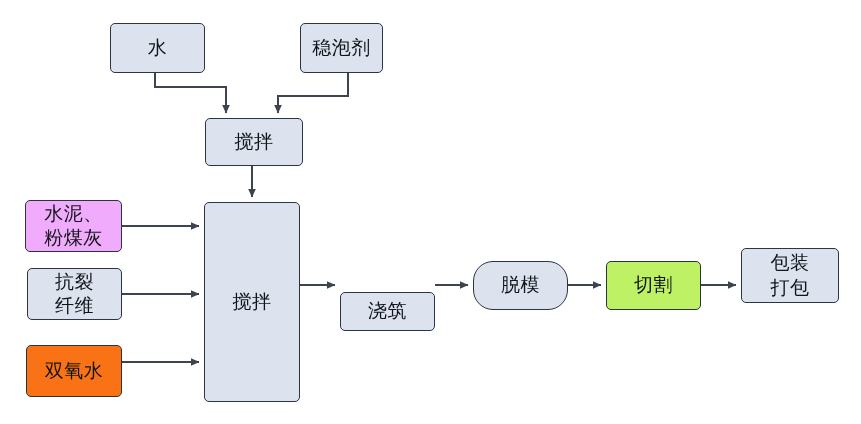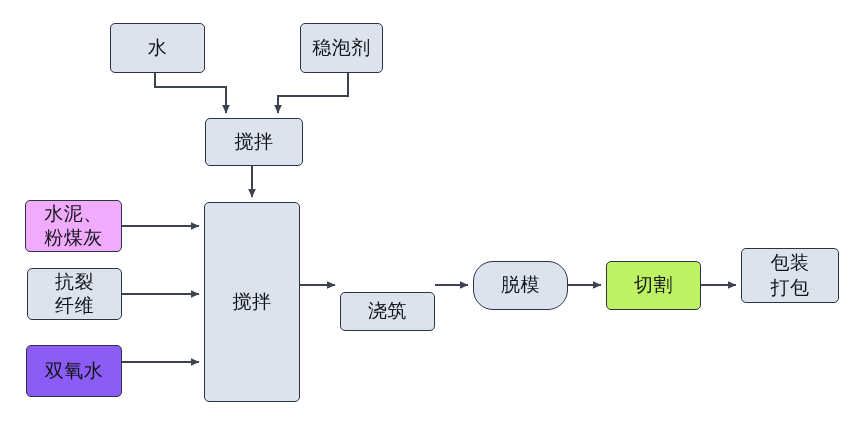--- a/index.html
+++ b/index.html
@@ -66,21 +66,21 @@
     </g>
   </svg>
 
   <div class="node" style="left: 110px; top: 23px; width: 95px; height: 50px; background: rgb(220, 227, 239); border-color: rgb(43, 52, 66); color: rgb(17, 20, 24);">水</div>
   <div class="node" style="left: 300px; top: 23px; width: 83px; height: 50px; background: rgb(220, 227, 239); border-color: rgb(43, 52, 66); color: rgb(17, 20, 24);">稳泡剂</div>
   <div class="node" style="left: 205px; top: 118px; width: 98px; height: 48px; background: rgb(220, 227, 239); border-color: rgb(43, 52, 66); color: rgb(17, 20, 24);">搅拌</div>
   <div class="node" style="left: 25px; top: 200px; width: 97px; height: 52px; background: #f0abfc; border-color: rgb(43, 52, 66); color: rgb(17, 20, 24);">水泥、
 粉煤灰</div>
   <div class="node" style="left: 27px; top: 268px; width: 95px; height: 52px; background: rgb(220, 227, 239); border-color: rgb(43, 52, 66); color: rgb(17, 20, 24);">抗裂
 纤维</div>
-  <div class="node" style="left: 26px; top: 345px; width: 96px; height: 52px; background: #8b5cf6; border-color: rgb(43, 52, 66); color: rgb(17, 20, 24); text-align: right;">双氧水</div>
+  <div class="node" style="left: 26px; top: 345px; width: 96px; height: 52px; background: #f97316; border-color: rgb(43, 52, 66); color: rgb(17, 20, 24); text-align: right;">双氧水</div>
   <div class="node" style="left: 204px; top: 202px; width: 96px; height: 200px; background: rgb(220, 227, 239); border-color: rgb(43, 52, 66); color: rgb(17, 20, 24);">搅拌</div>
   <div class="node" style="left: 340px; top: 261px; width: 95px; height: 39px; background: rgb(220, 227, 239); border-color: rgb(43, 52, 66); color: rgb(17, 20, 24); margin-top: 31px;">浇筑</div>
   <div class="node" style="left: 473px; top: 261px; width: 95px; height: 49px; background: rgb(220, 227, 239); border-color: rgb(43, 52, 66); color: rgb(17, 20, 24); border-radius: 20px;">脱模</div>
   <div class="node" style="left: 606px; top: 261px; width: 95px; height: 49px; background: #bef264; border-color: rgb(43, 52, 66); color: rgb(17, 20, 24);">切割</div>
   <div class="node" style="left: 741px; top: 248px; width: 98px; height: 55px; background: rgb(220, 227, 239); border-color: rgb(43, 52, 66); color: rgb(17, 20, 24);">包装
 打包</div>
 
 </div>
 
 </body></html>

